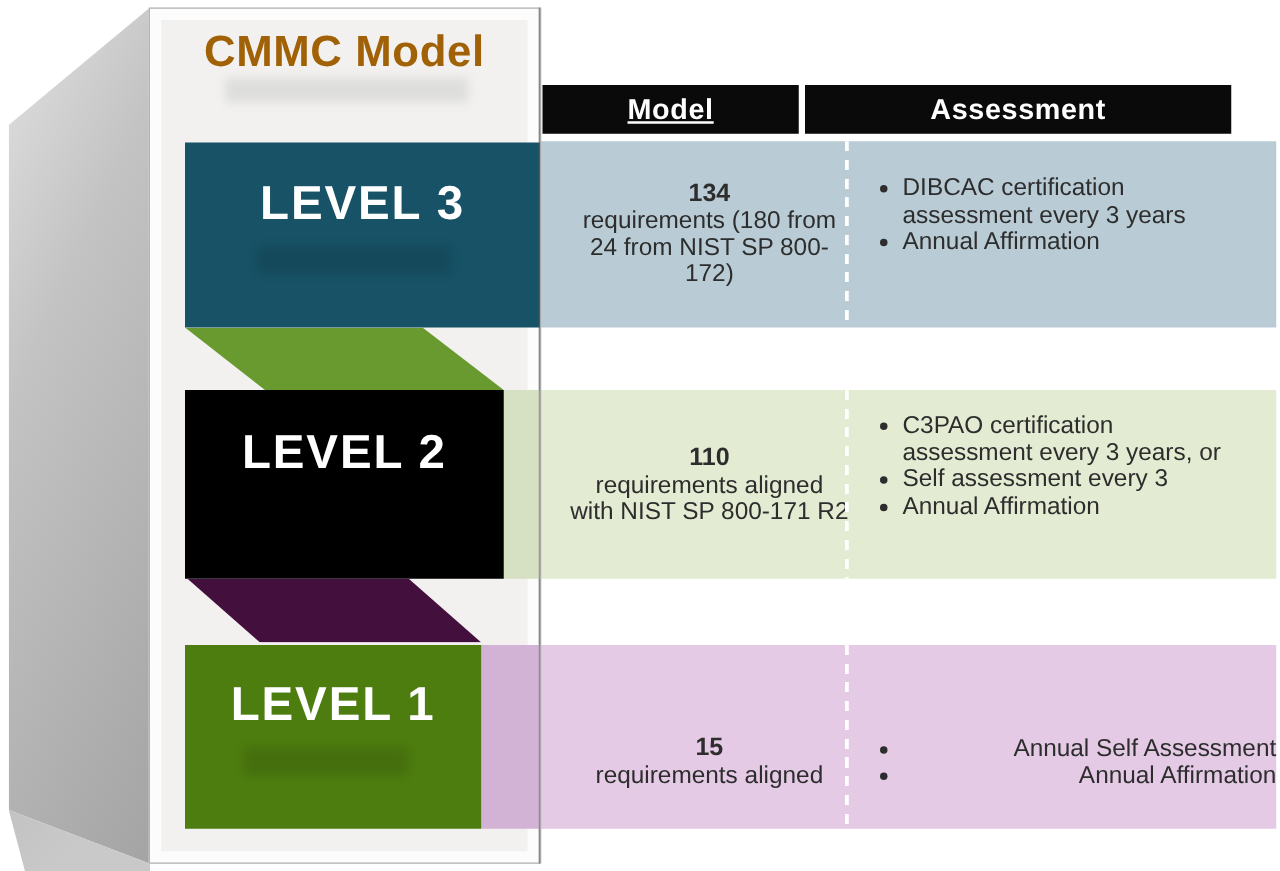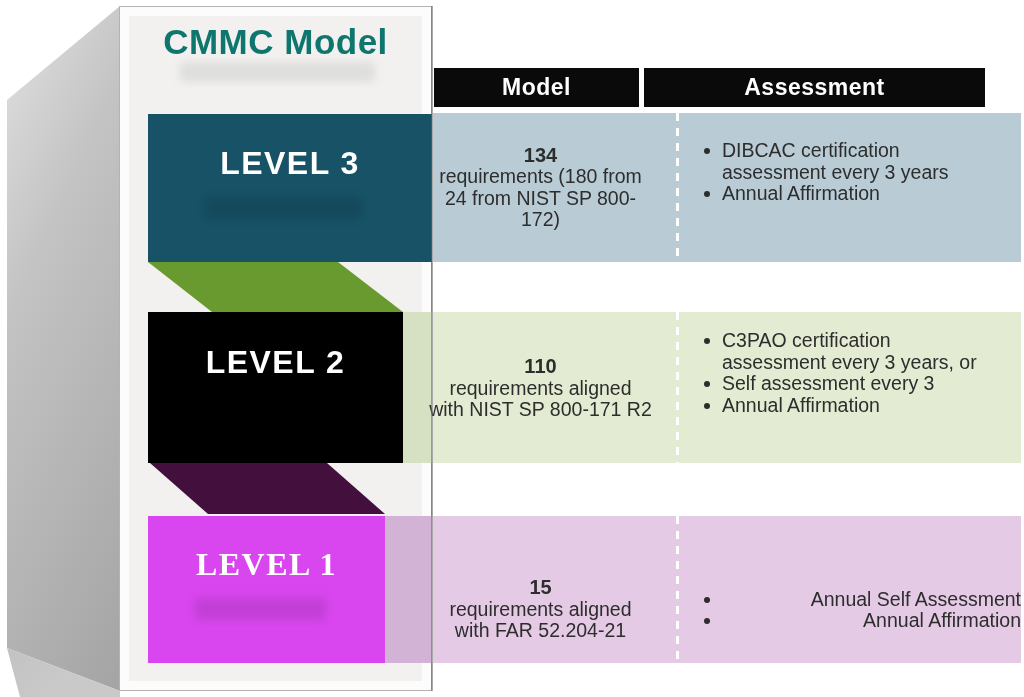--- a/index.html
+++ b/index.html
@@ -20,61 +20,61 @@
   }
   
   .panel{
     position:absolute;left:119px;top:6px;width:313px;height:685px;
     background:#f2f1f0;border:1px solid #b5b2b0;box-sizing:border-box;
     box-shadow:inset 0 0 0 9px #fcfcfc;
   }
   .panel-title{
     position:absolute;left:119px;top:20px;width:313px;height:44px;
     display:flex;align-items:center;justify-content:center;
-    font-size:35px;font-weight:bold;color:#0f766e;letter-spacing:.5px;white-space:nowrap;
+    font-size:35px;font-weight:bold;color:#a16207;letter-spacing:.5px;white-space:nowrap;
   }
   .ghost-title{
     position:absolute;left:180px;top:62px;width:195px;height:20px;
     background:#c7c7c7;filter:blur(4px);opacity:.45;border-radius:3px;
   }
   .seam{ 
     position:absolute;left:431px;top:6px;width:2px;height:685px;
     background:rgba(100,100,100,.55);z-index:40;
   }
   
   .hdr{
     position:absolute;top:68px;height:39px;background:#0a0a0a;z-index:10;
     display:flex;align-items:center;justify-content:center;
     color:#ffffff;font-weight:bold;font-size:23px;letter-spacing:.5px;
   }
-  .hdr.model{left:434px;width:205px;}
+  .hdr.model{left:434px;width:205px;text-decoration:underline;}
   .hdr.assessment{left:644px;width:341px;}
   
   .band{position:absolute;left:433px;width:588px;z-index:5;}
   .strip{position:absolute;z-index:6;}
   
   .box{
     position:absolute;left:148px;z-index:8;
     display:flex;align-items:center;justify-content:center;
   }
   .lvl-label{
-    color:#ffffff;font-size:32px;font-weight:bold;letter-spacing:1.5px;
+    color:#ffffff;font-size:38px;font-weight:bold;letter-spacing:1.5px;
     transform:translateY(-25px);white-space:nowrap;
   }
   .ghost-label{
     position:absolute;left:20%;top:56%;width:55%;height:22px;
     background:rgba(0,0,0,.10);filter:blur(4px);border-radius:3px;
   }
   .connector{position:absolute;z-index:7;}
   
   .cell{
     position:absolute;z-index:20;display:flex;flex-direction:column;justify-content:center;
     color:#2d2d2d;font-size:19.5px;line-height:21.5px;
   }
-  .cell.model{left:420px;width:241px;text-align:center;align-items:center;justify-content:center;}
+  .cell.model{left:447px;width:241px;text-align:center;align-items:center;justify-content:center;}
   .cell.assess{left:684px;width:337px;text-align:left;}
   .num{font-weight:bold;font-size:20px;}
   .tline{display:block;white-space:nowrap;}
   ul.bullets{list-style:none;margin:0;padding:0 0 0 16px;}
   ul.bullets li{position:relative;padding-left:22px;}
   ul.bullets li::before{
     content:"";position:absolute;left:4px;top:8px;width:6px;height:6px;
     border-radius:50%;background:#2d2d2d;
   }
   
@@ -149,28 +149,27 @@
       </li>
     </ul>
   </div>
   <div class="divider" style="top:312px;height:151px;"></div>
 
   <div class="connector" style="left:148px;top:463px;width:237px;height:51px;background:#43103d;
               clip-path:polygon(2px 0,179px 0,237px 51px,60px 51px);"></div>
 
   <div class="band" style="top:516px;height:147px;background:#e5cae6;"></div>
   <div class="strip" style="left:385px;top:516px;width:47px;height:147px;background:#d3b3d5;"></div>
-  <div class="box" style="top:516px;width:237px;height:147px;background:#d946ef;font-family:Liberation Serif, serif;">
+  <div class="box" style="top:516px;width:237px;height:147px;background:#4d7c0f;">
     <div class="ghost-label"></div>
     <span class="lvl-label">LEVEL 1</span>
   </div>
   <div class="cell model" style="top:516px;height:187px;">
     <span class="num">15</span>
     <span class="tline">requirements aligned</span>
-    <span class="tline">with FAR 52.204-21</span>
   </div>
   <div class="cell assess" style="top:516px;height:188px;text-align:right;">
     <ul class="bullets">
       <li>
         <span class="tline">Annual Self Assessment</span>
       </li>
       <li>
         <span class="tline">Annual Affirmation</span>
       </li>
     </ul>

